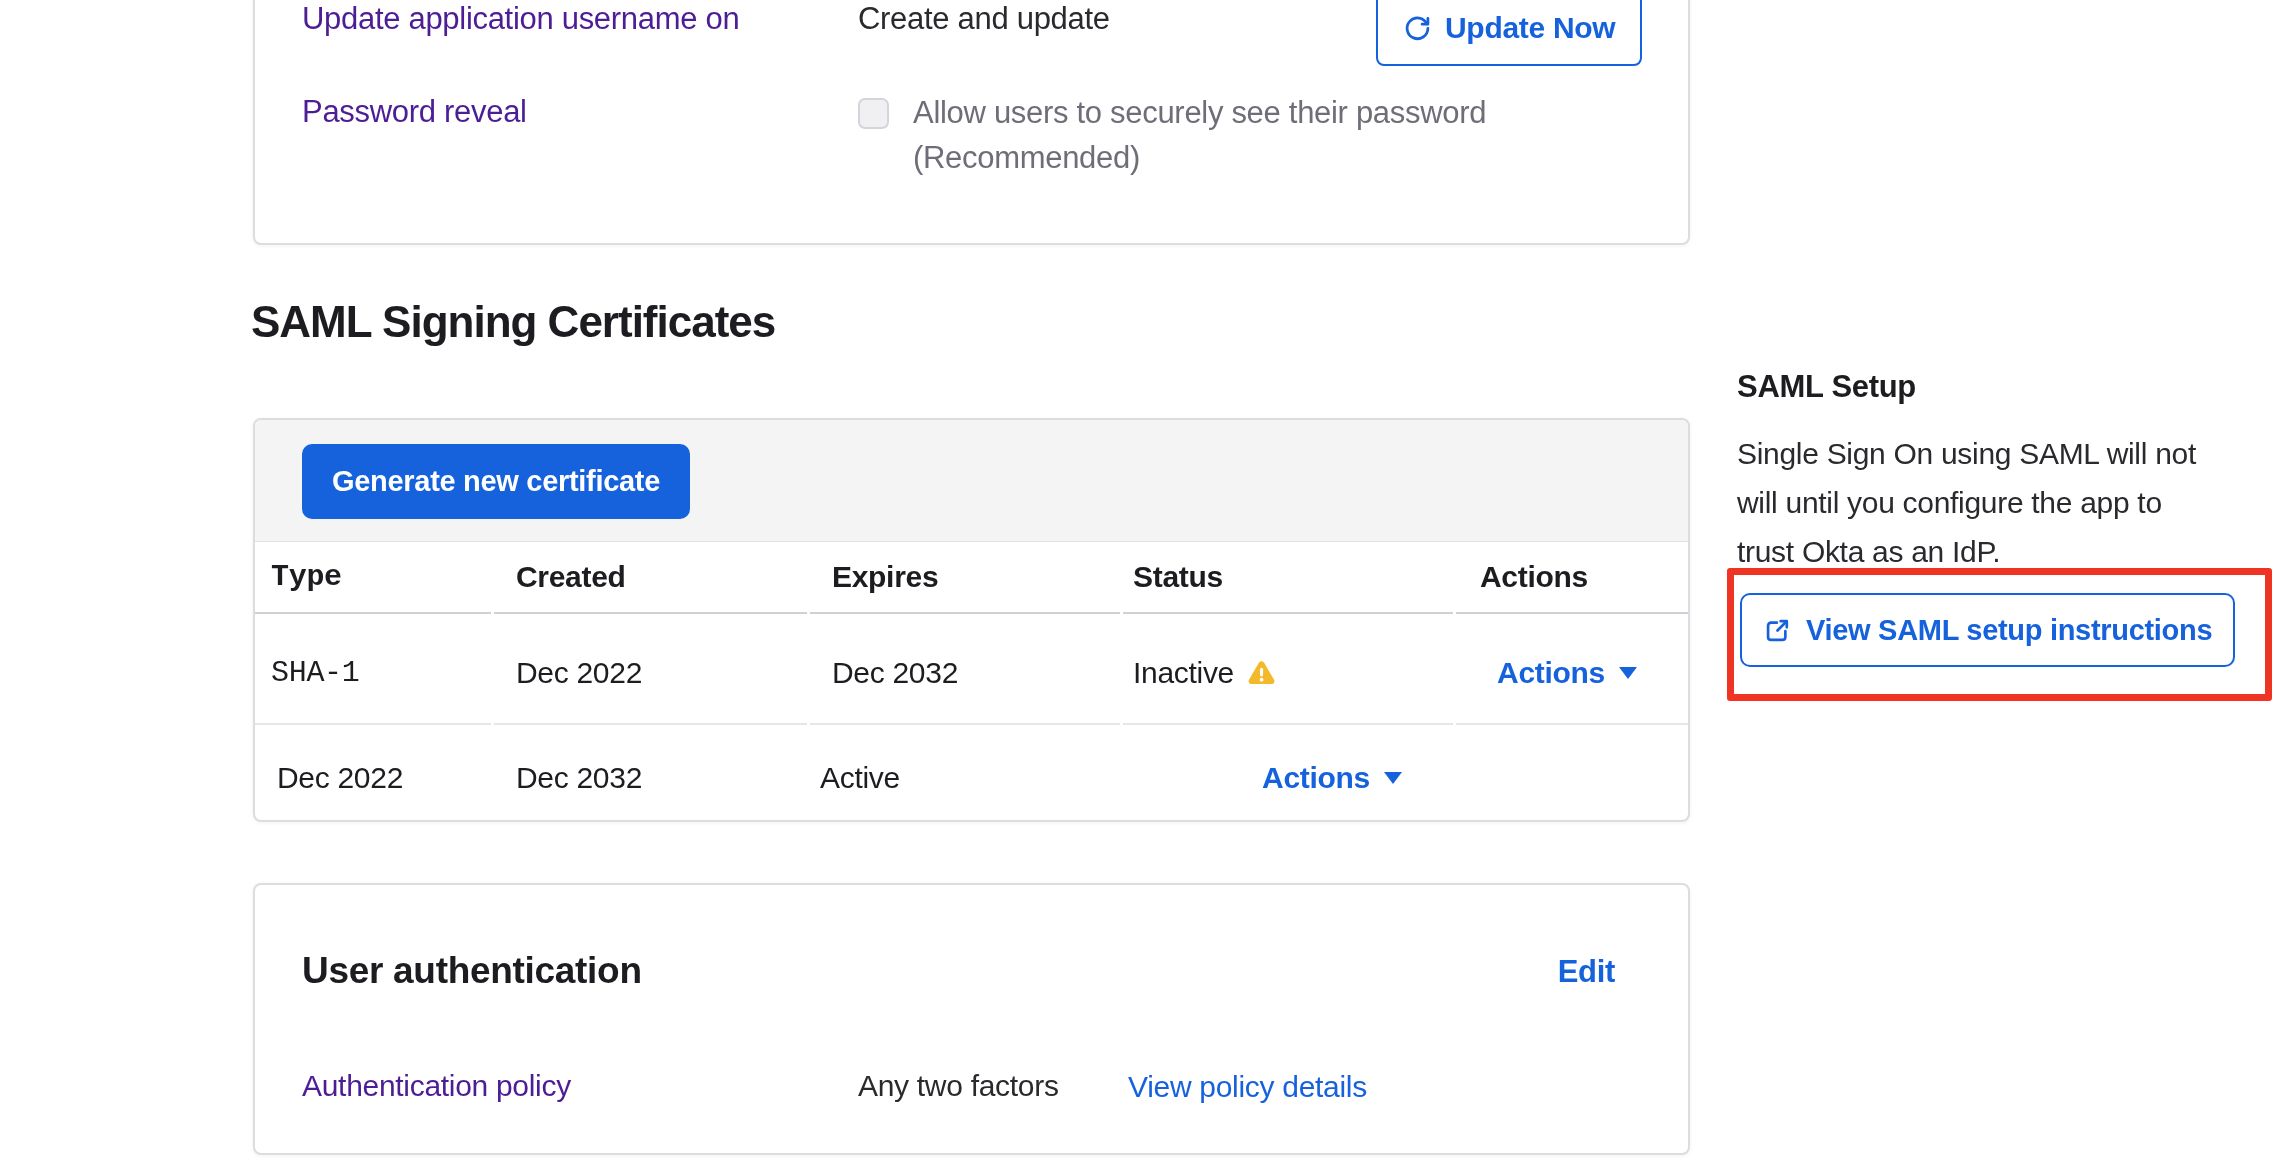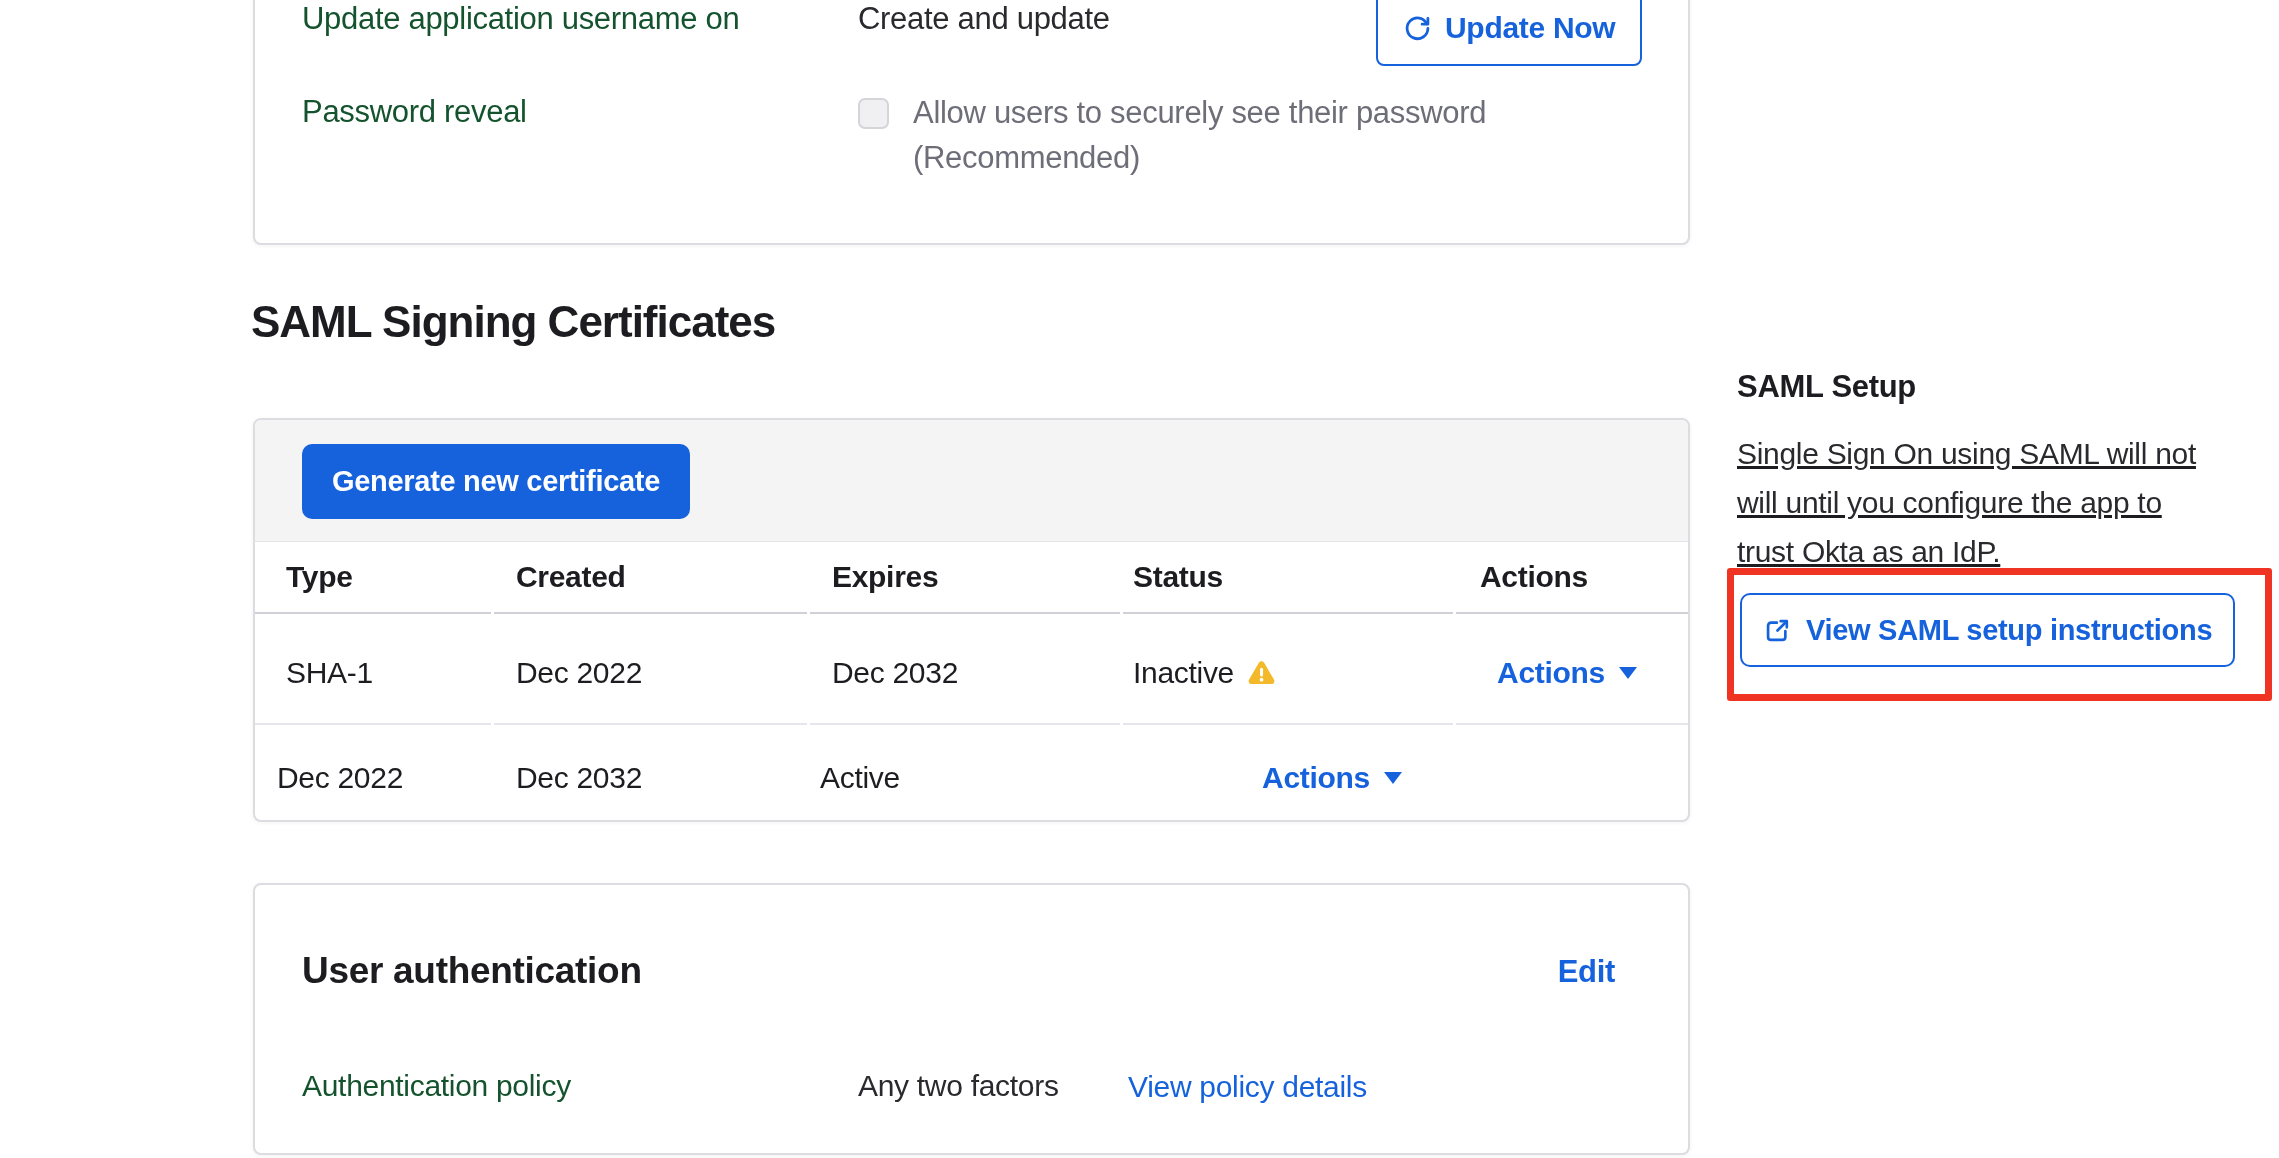--- a/index.html
+++ b/index.html
@@ -8,21 +8,21 @@
   #page {
     position:relative; width:2279px; height:1158px;
     background:#ffffff; overflow:hidden;
   }
   .card {
     position:absolute; background:#fff;
     border:2px solid #dcdce1; border-radius:8px;
     box-shadow:0 1px 4px rgba(29,29,33,0.06);
   }
   .abs { position:absolute; }
-  .lbl { font-size:31px; line-height:40px; color:#14532d; white-space:nowrap; }
+  .lbl { font-size:31px; line-height:40px; color:#4c1d95; white-space:nowrap; }
   .val { font-size:31px; line-height:40px; color:#2a2a2e; white-space:nowrap; }
   .muted { color:#6e6e78; }
 
   
   #card-username { left:253px; top:-24px; width:1437px; height:269px; }
   .btn-outline {
     display:inline-flex; align-items:center; justify-content:center; gap:13px;
     height:76px; padding:0 25px; background:#fff;
     border:2px solid #1662dd; border-radius:8px;
     color:#1662dd; font-weight:700; font-size:30px; white-space:nowrap;
@@ -49,21 +49,21 @@
     display:inline-flex; align-items:center; justify-content:center;
     height:75px; padding:0 30px; background:#1662dd; border:none;
     border-radius:10px; color:#ffffff; font-weight:700; font-size:29px;
     white-space:nowrap; cursor:pointer; font-family:inherit; letter-spacing:-0.3px;
   }
   .tbl-row {
     display:grid; grid-template-columns:236px 313px 310px 330px 1fr;
     column-gap:3px; align-items:stretch;
   }
   .tbl-row > div { display:flex; align-items:center; font-size:30px; }
-  .tbl-row > .c1 { padding-left:31px; }
+  .tbl-row > .c1 { padding-left:16px;font-family:Liberation Mono, monospace; }
   .tbl-row > .c2 { padding-left:22px; }
   .tbl-row > .c3 { padding-left:22px; }
   .tbl-row > .c4 { padding-left:10px; gap:13px;text-align:center; }
   .tbl-head { height:72px; }
   .tbl-head > div { font-weight:700; border-bottom:2px solid #d0d0d6; }
   .tbl-head > .c5 { padding-left:24px; }
   .tbl-r1 { height:103px;margin-top:8px; }
   .tbl-r1 > div { border-bottom:2px solid #e5e5ea; }
   .tbl-r2 { height:105px; }
   .tbl-row > .c5-body { justify-content:flex-end; padding-right:51px; }
@@ -173,21 +173,21 @@
   <div class="card" id="card-auth">
     <div class="abs h2" style="left:47px; top:61px;">User authentication</div>
     <a class="abs link link-bold" style="right:73px; top:69px; font-size:31px; line-height:36px;">Edit</a>
 
     <div class="abs lbl" style="left:47px; top:181px; font-size:30px;">Authentication policy</div>
     <div class="abs val" style="left:603px; top:181px; font-size:30px;">Any two factors</div>
     <a class="abs link" style="left:873px; top:182px; font-size:30px; line-height:40px;">View policy details</a>
   </div>
 
   <div class="abs h3" style="left:1737px; top:369px;">SAML Setup</div>
-  <div class="abs" style="left:1737px; top:429px;text-decoration:underline;">
+  <div class="abs" style="left:1737px; top:429px;">
     <div class="para-line">Single Sign On using SAML will not</div>
     <div class="para-line">will until you configure the app to</div>
     <div class="para-line">trust Okta as an IdP.</div>
   </div>
 
   <button class="abs btn-outline" style="left:1740px; top:593px; height:74px; border-radius:10px; gap:14px; padding:0 21px; font-size:29px;">
     <span class="icon">
       <svg width="29" height="29" viewBox="0 0 24 24" fill="none">
         <path d="M11.5 5.5 H6.7 C5.2 5.5 4.2 6.5 4.2 8 v9.3 c0 1.5 1 2.5 2.5 2.5 H16 c1.5 0 2.5-1 2.5-2.5 V12.5" stroke="#1662dd" stroke-width="2.2" stroke-linecap="round"></path>
         <path d="M14.6 4.3 h5.1 v5.1" stroke="#1662dd" stroke-width="2.2" stroke-linecap="round" stroke-linejoin="round"></path>

